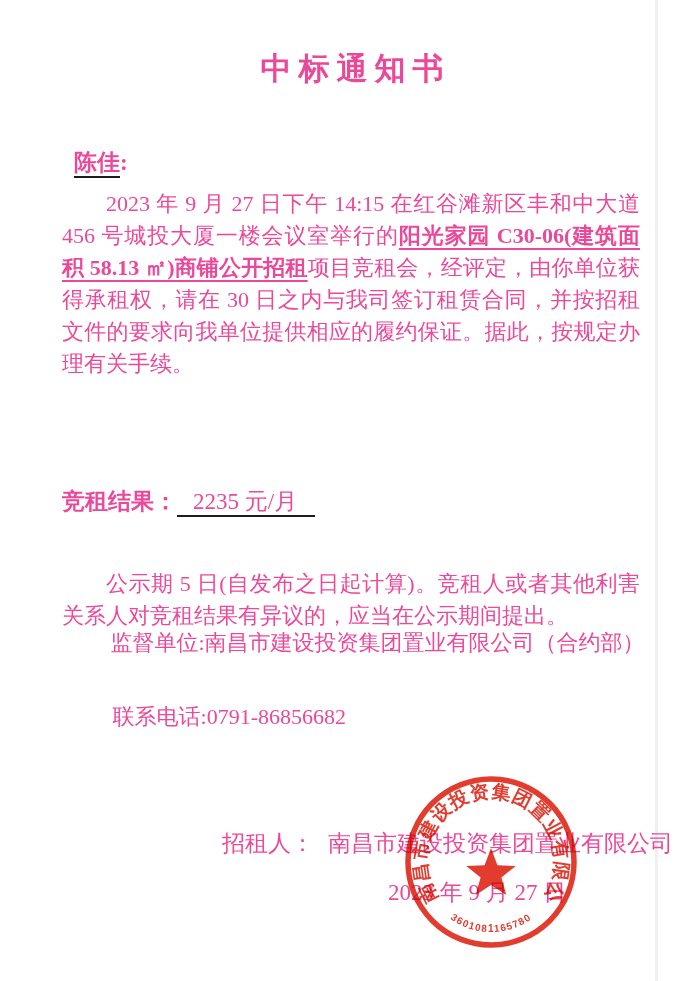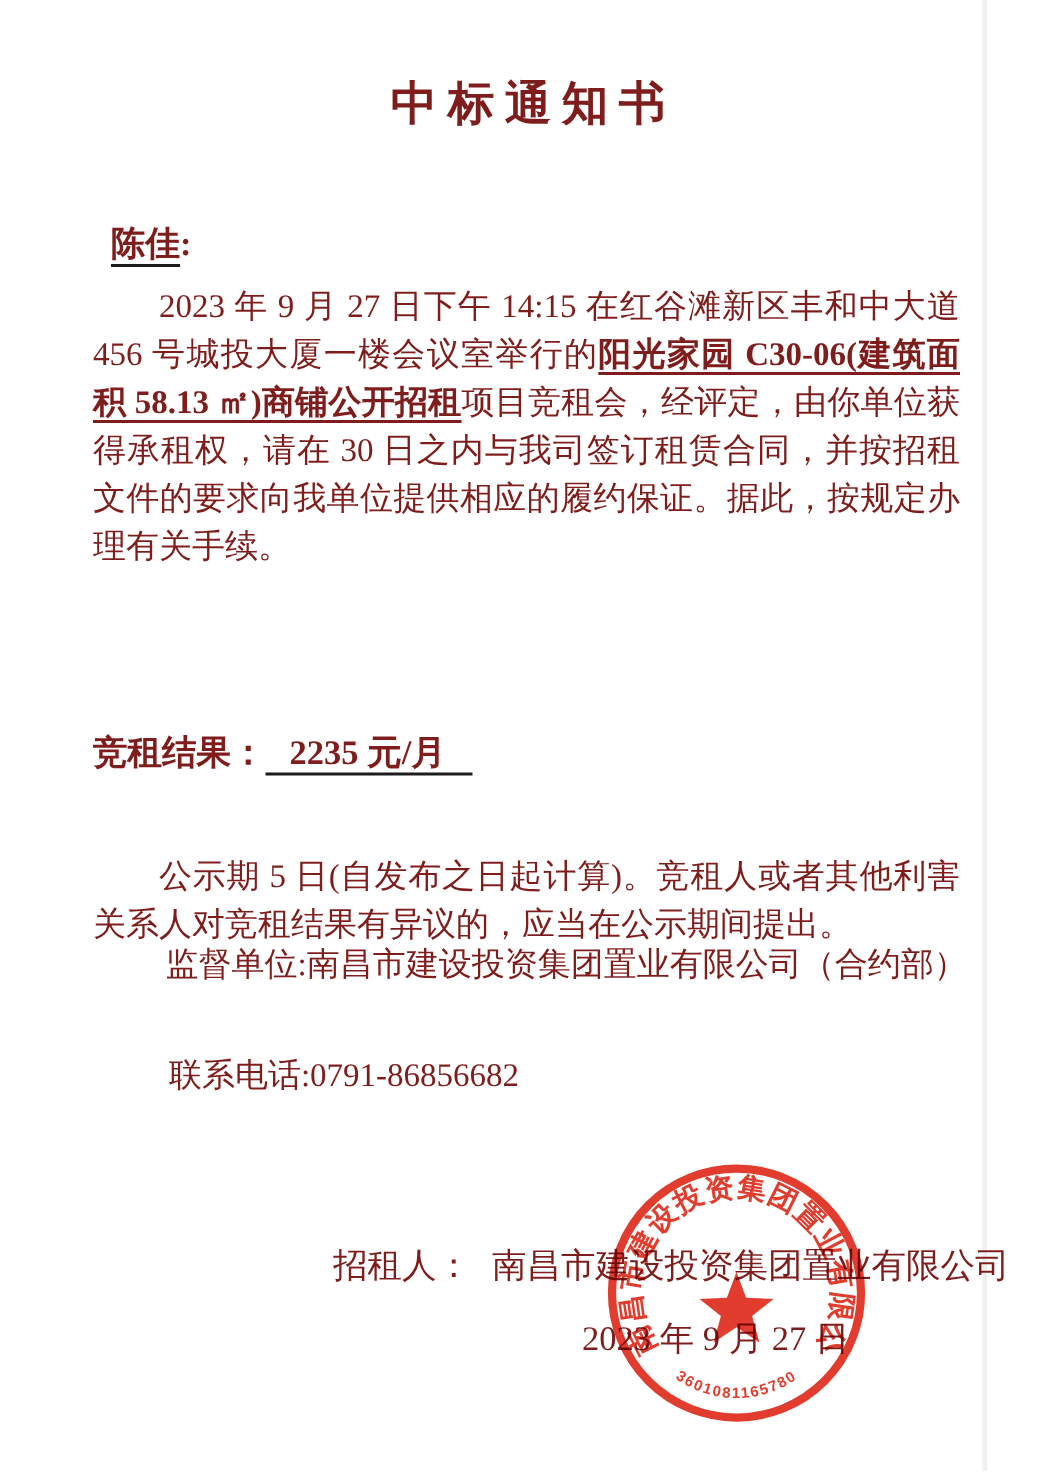--- a/index.html
+++ b/index.html
@@ -1,39 +1,39 @@
 <!DOCTYPE html>
 <html style="--seal-color: #df2b1c;"><head>
 <meta charset="utf-8">
 <style>
   html,body { margin:0; padding:0; background:#ffffff; }
   .page {
     position:relative; width:697px; height:981px; background:#ffffff;
     font-family:"Liberation Serif","DejaVu Serif",serif;
-    color:#7f1d1d; overflow:hidden;
+    color:#ec4899; overflow:hidden;
   }
   .scan-line { position:absolute; left:655px; top:0; width:3px; height:981px;
     background:rgba(0,0,0,0.06); }
   .title {
     position:absolute; left:0; right:0; top:48px; margin:0 0 0 14px;
     text-align:center; font-size:31px; font-weight:bold; letter-spacing:7px;
   }
   .addressee { position:absolute; left:74px; top:147px; font-size:23px; font-weight:bold;text-align:right; }
   .addressee .name { border-bottom:2px solid #1c1c1c; padding-bottom:1px; }
   .body {
     position:absolute; left:62px; width:578px; margin:0;
     font-size:22px; line-height:32px; text-align:justify; text-indent:2em;
   }
   .para1 { top:188px; }
   .para2 { top:568px; }
   .hl { font-weight:bold; text-decoration:underline; text-underline-offset:5px;
     text-decoration-thickness:2px; }
   .result { position:absolute; left:62px; top:486px; font-size:23px; }
   .result .label { font-weight:bold; }
-  .result .val { font-weight:bold; border-bottom:2px solid #1c1c1c;
+  .result .val { font-weight:normal; border-bottom:2px solid #1c1c1c;
     padding:0 18px 1px 16px; }
   .supervisor { position:absolute; left:62px; top:628px; font-size:22px; text-indent:2.2em;text-align:right; }
   .phone      { position:absolute; left:62px; top:702px; font-size:22px; text-indent:2.3em; }
   .signer { position:absolute; left:222px; top:828px; font-size:23px; }
   .signer .label { margin-right:14px; }
   .dateline { position:absolute; left:388px; top:877px; font-size:23px; }
   .seal {
     position:absolute; left:381px; top:752px; width:220px; height:220px;
     mix-blend-mode:multiply; opacity:.92; pointer-events:none;
   }

